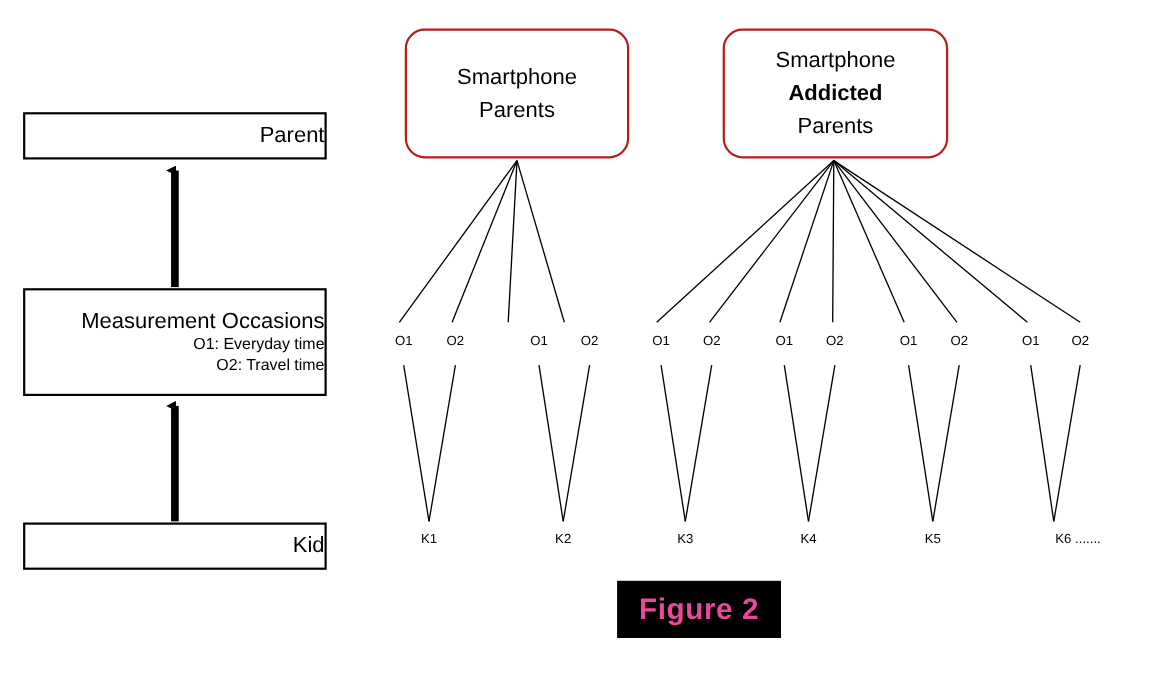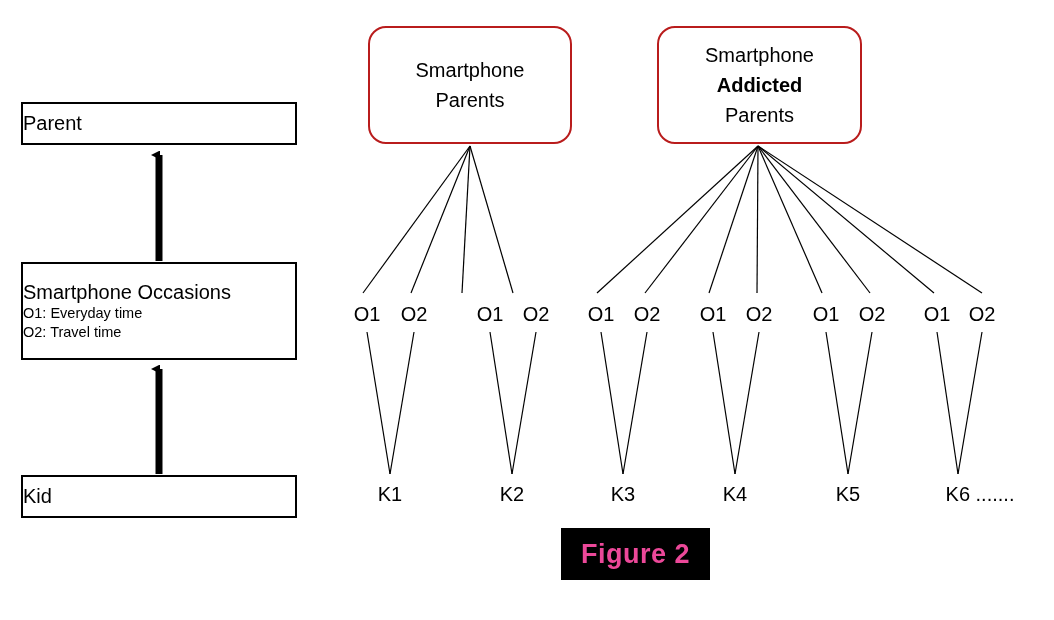--- a/index.html
+++ b/index.html
@@ -28,21 +28,21 @@
   }
 
   
   .legend-box {
     position: absolute;
     box-sizing: border-box;
     border: 2px solid #000000;
     background: #ffffff;
     display: flex;
     flex-direction: column;
-    align-items: flex-start;
+    align-items: flex-end;
     justify-content: center;
     text-align: center;
   }
   .legend-title {
     font-size: 20px;
     line-height: 1.15;
     white-space: nowrap;
   }
   .legend-sub {
     font-size: 14.5px;
@@ -71,21 +71,21 @@
     line-height: 1.5;
     white-space: nowrap;
   }
   .group-node .ln.strong { font-weight: bold; }
   #node-nonaddicted { left: 368px; top: 26px; width: 204px; height: 118px; }
   #node-addicted    { left: 657px; top: 26px; width: 205px; height: 118px; }
 
   
   .leaf-label {
     position: absolute;
-    font-size: 20px;
+    font-size: 12px;
     line-height: 1;
     white-space: nowrap;
     transform: translateX(-50%);
     text-align: center;
   }
   .occ-label { top: 304px; }
   .kid-label { top: 484px; }
 
   
   #figure-caption {
@@ -160,21 +160,21 @@
       <line x1="937" y1="332" x2="958" y2="474"></line>
       <line x1="982" y1="332" x2="958" y2="474"></line>
     </g>
   </svg>
 
   <div class="legend-box" id="box-parent">
     <div class="legend-title">Parent</div>
   </div>
 
   <div class="legend-box" id="box-measure">
-    <div class="legend-title">Smartphone Occasions</div>
+    <div class="legend-title">Measurement Occasions</div>
     <div class="legend-sub">O1: Everyday time</div>
     <div class="legend-sub">O2: Travel time</div>
   </div>
 
   <div class="legend-box" id="box-kid">
     <div class="legend-title">Kid</div>
   </div>
 
   <div class="group-node" id="node-nonaddicted">
     <div class="ln">Smartphone</div>

